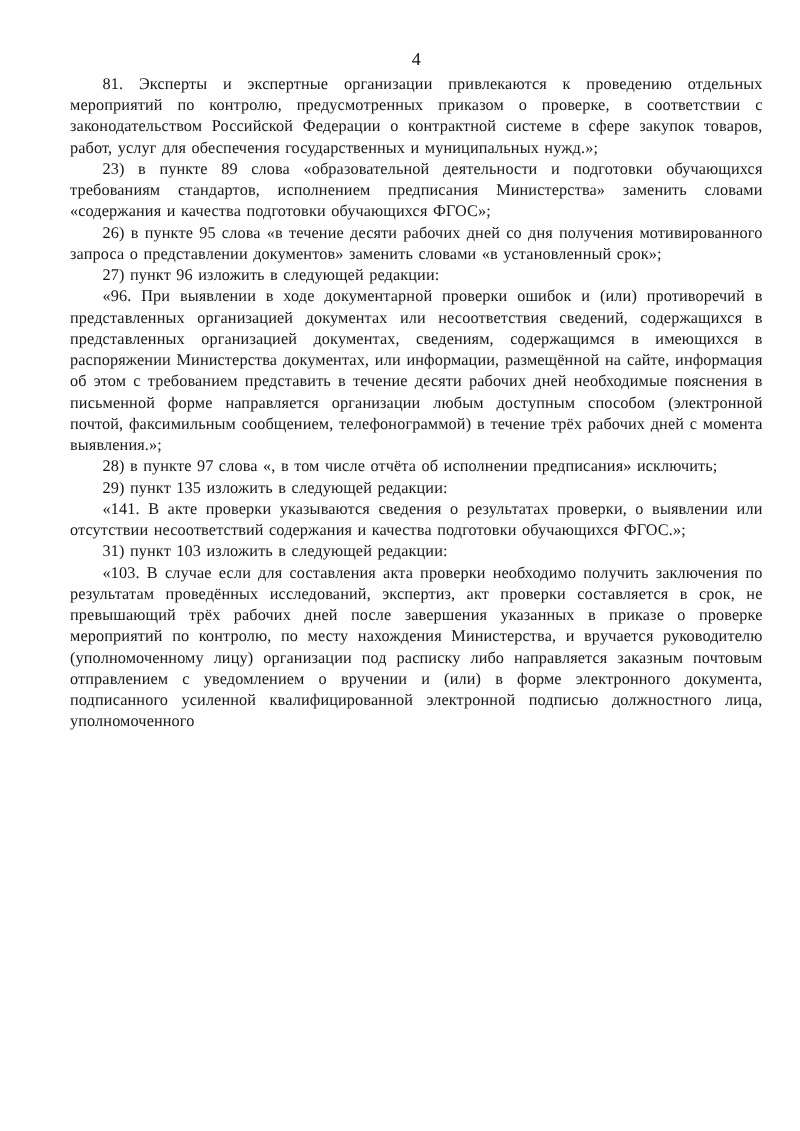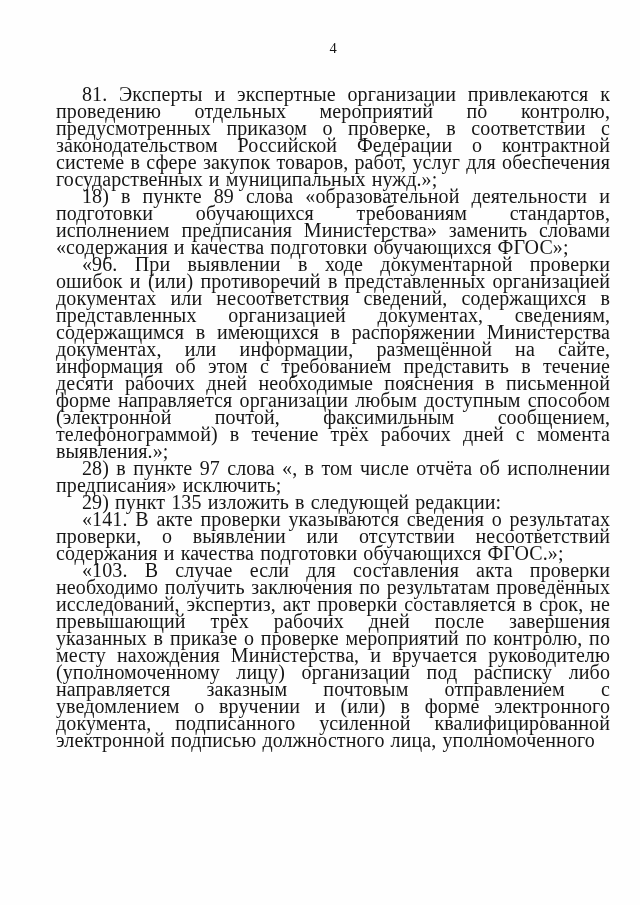--- a/index.html
+++ b/index.html
@@ -23,41 +23,43 @@
     width: 554px;
     text-align: center;
     font-size: 14.5px;
     line-height: 17px;
   }
   .body-text {
     position: absolute;
     top: 58px;
     left: 56px;
     width: 554px;
-    font-size: 20px;
+    font-size: 13px;
     line-height: 17px;
     text-align: justify;
     letter-spacing: 0.1px;
-    margin-top: 28px;
   }
   .body-text p {
     margin: 0;
     padding: 0;
     text-indent: 26px;
     word-spacing: 1px;
   }
 </style>
 </head>
 <body>
 
 <div class="page">
   <div class="page-number">4</div>
 
   <div class="body-text">
     <p>81. Эксперты и экспертные организации привлекаются к проведению отдельных мероприятий по контролю, предусмотренных приказом о проверке, в соответствии с законодательством Российской Федерации о контрактной системе в сфере закупок товаров, работ, услуг для обеспечения государственных и муниципальных нужд.»;</p>
-    <p>18) в пункте 89 слова «образовательной деятельности и подготовки обучающихся требованиям стандартов, исполнением предписания Министерства» заменить словами «содержания и качества подготовки обучающихся ФГОС»;</p>
+    <p>23) в пункте 89 слова «образовательной деятельности и подготовки обучающихся требованиям стандартов, исполнением предписания Министерства» заменить словами «содержания и качества подготовки обучающихся ФГОС»;</p>
+    <p>26) в пункте 95 слова «в течение десяти рабочих дней со дня получения мотивированного запроса о представлении документов» заменить словами «в установленный срок»;</p>
+    <p>27) пункт 96 изложить в следующей редакции:</p>
     <p>«96. При выявлении в ходе документарной проверки ошибок и (или) противоречий в представленных организацией документах или несоответствия сведений, содержащихся в представленных организацией документах, сведениям, содержащимся в имеющихся в распоряжении Министерства документах, или информации, размещённой на сайте, информация об этом с требованием представить в течение десяти рабочих дней необходимые пояснения в письменной форме направляется организации любым доступным способом (электронной почтой, факсимильным сообщением, телефонограммой) в течение трёх рабочих дней с момента выявления.»;</p>
     <p>28) в пункте 97 слова «, в том числе отчёта об исполнении предписания» исключить;</p>
     <p>29) пункт 135 изложить в следующей редакции:</p>
     <p>«141. В акте проверки указываются сведения о результатах проверки, о выявлении или отсутствии несоответствий содержания и качества подготовки обучающихся ФГОС.»;</p>
+    <p>31) пункт 103 изложить в следующей редакции:</p>
     <p>«103. В случае если для составления акта проверки необходимо получить заключения по результатам проведённых исследований, экспертиз, акт проверки составляется в срок, не превышающий трёх рабочих дней после завершения указанных в приказе о проверке мероприятий по контролю, по месту нахождения Министерства, и вручается руководителю (уполномоченному лицу) организации под расписку либо направляется заказным почтовым отправлением с уведомлением о вручении и (или) в форме электронного документа, подписанного усиленной квалифицированной электронной подписью должностного лица, уполномоченного</p>
   </div>
 </div>
 
 </body></html>

